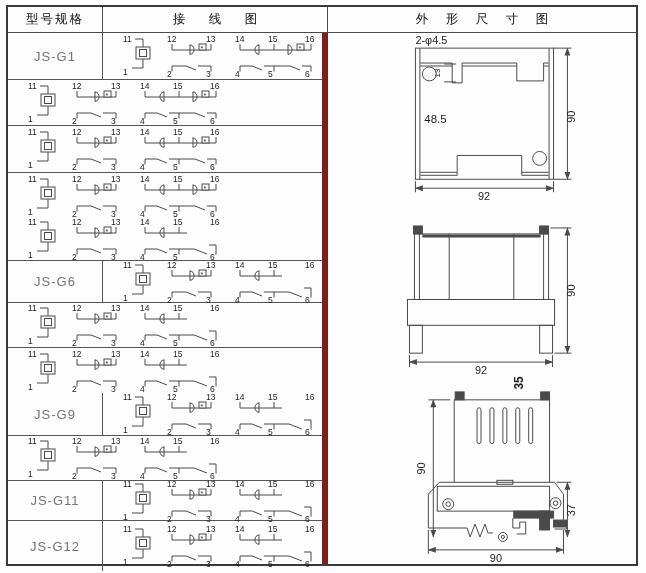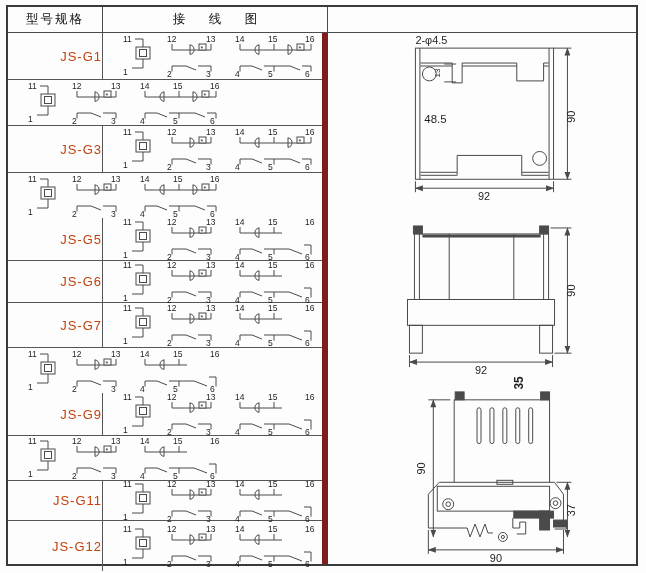--- a/index.html
+++ b/index.html
@@ -12,34 +12,35 @@
   .hc1{width:94px;border-right:1px solid #4a4a4a;letter-spacing:2px;}
   .hc2{width:224px;border-right:1px solid #4a4a4a;letter-spacing:10px;text-indent:10px;}
   .hc3{flex:1;letter-spacing:7px;text-indent:7px;}
   .tbody{display:flex;flex:1;min-height:0;}
   .leftcols{width:319px;display:flex;flex-direction:column;}
   .rightcol{flex:1;border-left:6px solid #7f1d1d;position:relative;}
   .trow{display:flex;border-bottom:1px solid #555;flex:0 0 auto;box-sizing:border-box;}
   .trow.nodiv{border-bottom:none;}
   .trow.last{border-bottom:none;}
   .cell-model{width:94px;border-right:1px solid #555;display:flex;align-items:center;
-              justify-content:flex-end;font-size:13px;letter-spacing:1px;color:#c2410c;}
+              justify-content:center;font-size:13px;letter-spacing:1px;color:#737373;}
   .cell-diag{flex:1;display:flex;align-items:center;padding-left:13px;}
   .wd{display:block;}
   svg text{font-family:"Liberation Sans",sans-serif;}
 </style>
 </head>
 <body>
 
 <div id="page">
   <div id="tbl">
 
     <div class="thead">
       <div class="hc hc1">型号规格</div>
       <div class="hc hc2">接 线 图</div>
+      <div class="hc hc3">外 形 尺 寸 图</div>
     </div>
 
     <div class="tbody">
       <div class="leftcols">
           <div class="trow" style="height: 47px;">
             <div class="cell-model">
               <span>JS-G1</span>
             </div>
             <div class="cell-diag">
               <svg class="wd" width="205" height="46" viewBox="0 0 205 46">
@@ -130,23 +131,20 @@
                   <text x="51" y="44">2</text>
                   <text x="90" y="44">3</text>
                   <text x="119" y="44">4</text>
                   <text x="152" y="44">5</text>
                   <text x="189" y="44">6</text>
                 </g>
               </svg>
             </div>
           </div>
           <div class="trow" style="height: 47px;">
-            <div class="cell-model">
-              <span>JS-G3</span>
-            </div>
             <div class="cell-diag">
               <svg class="wd" width="205" height="46" viewBox="0 0 205 46">
                 <g stroke="#4a4a4a" stroke-width="1" fill="none">
                   <path d="M19,6 H27 V14"></path>
                   <rect x="20" y="14" width="14" height="12"></rect>
                   <rect x="23.5" y="16.5" width="7" height="7"></rect>
                   <path d="M27,26 V35 H16"></path>
                   <path d="M56,11 V17 H95 V11"></path>
                   <path d="M74,11.5 V21.5"></path>
                   <path d="M74,12 A4.7,4.7 0 0 1 74,21.3"></path>
@@ -229,23 +227,20 @@
                   <text x="51" y="44">2</text>
                   <text x="90" y="44">3</text>
                   <text x="119" y="44">4</text>
                   <text x="152" y="44">5</text>
                   <text x="189" y="44">6</text>
                 </g>
               </svg>
             </div>
           </div>
           <div class="trow" style="height: 43px;">
-            <div class="cell-model">
-              <span>JS-G5</span>
-            </div>
             <div class="cell-diag">
               <svg class="wd" width="205" height="46" viewBox="0 0 205 46">
                 <g stroke="#4a4a4a" stroke-width="1" fill="none">
                   <path d="M19,6 H27 V14"></path>
                   <rect x="20" y="14" width="14" height="12"></rect>
                   <rect x="23.5" y="16.5" width="7" height="7"></rect>
                   <path d="M27,26 V35 H16"></path>
                   <path d="M56,11 V17 H95 V11"></path>
                   <path d="M74,11.5 V21.5"></path>
                   <path d="M74,12 A4.7,4.7 0 0 1 74,21.3"></path>
@@ -323,23 +318,20 @@
                   <text x="51" y="44">2</text>
                   <text x="90" y="44">3</text>
                   <text x="119" y="44">4</text>
                   <text x="152" y="44">5</text>
                   <text x="189" y="44">6</text>
                 </g>
               </svg>
             </div>
           </div>
           <div class="trow" style="height: 45px;">
-            <div class="cell-model">
-              <span>JS-G7</span>
-            </div>
             <div class="cell-diag">
               <svg class="wd" width="205" height="46" viewBox="0 0 205 46">
                 <g stroke="#4a4a4a" stroke-width="1" fill="none">
                   <path d="M19,6 H27 V14"></path>
                   <rect x="20" y="14" width="14" height="12"></rect>
                   <rect x="23.5" y="16.5" width="7" height="7"></rect>
                   <path d="M27,26 V35 H16"></path>
                   <path d="M56,11 V17 H95 V11"></path>
                   <path d="M74,11.5 V21.5"></path>
                   <path d="M74,12 A4.7,4.7 0 0 1 74,21.3"></path>

